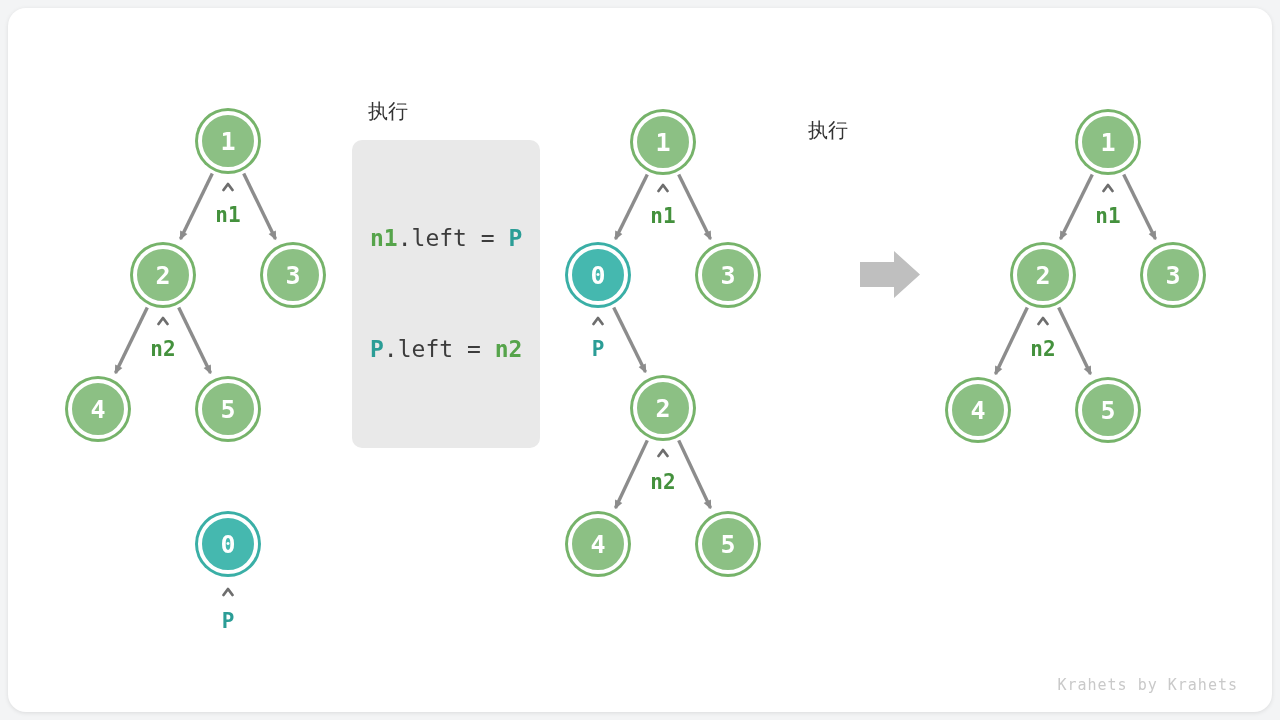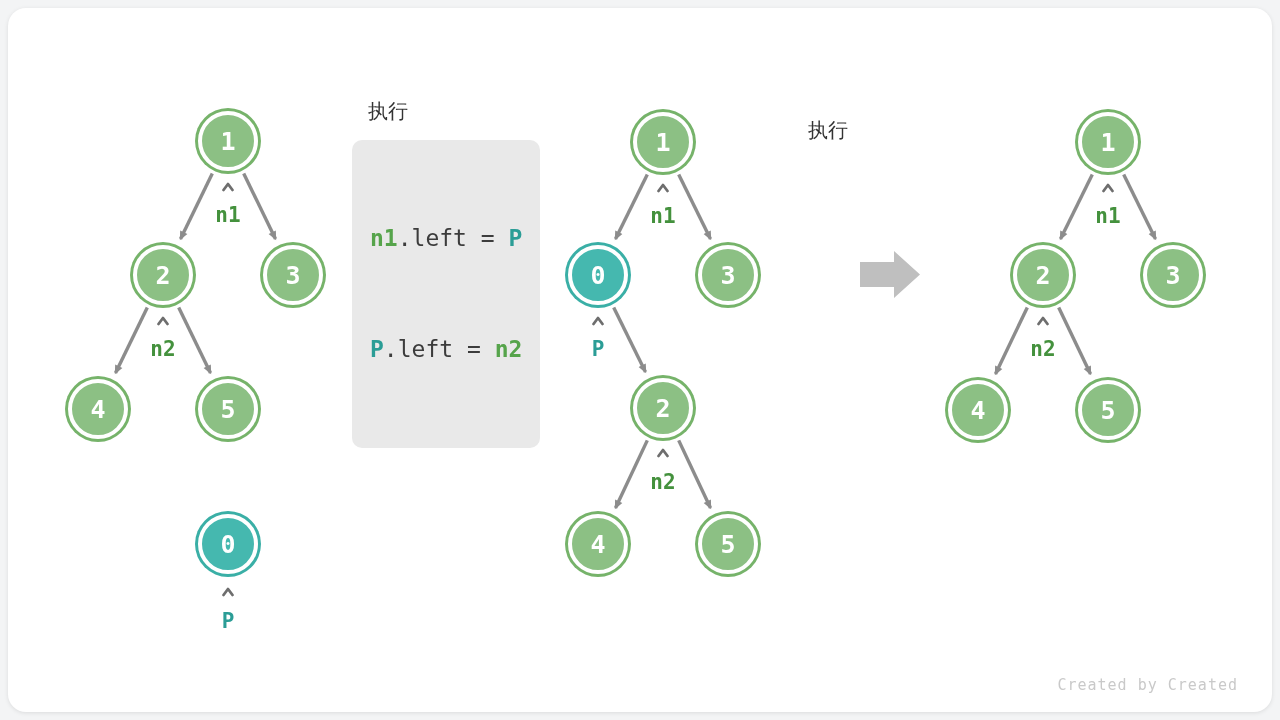--- a/index.html
+++ b/index.html
@@ -180,14 +180,14 @@
 
   <span class="caret" style="left:1108px;top:188px"><svg width="15" height="11" viewBox="0 0 15 11">
         <path d="M3 8.5 L7.5 2.5 L12 8.5" fill="none" stroke="#6E6E6E" stroke-width="2.8" stroke-linecap="round" stroke-linejoin="round"></path>
       </svg></span>
   <div class="tree-label" style="left:1108px;top:216px">n1</div>
   <span class="caret" style="left:1043px;top:321px"><svg width="15" height="11" viewBox="0 0 15 11">
         <path d="M3 8.5 L7.5 2.5 L12 8.5" fill="none" stroke="#6E6E6E" stroke-width="2.8" stroke-linecap="round" stroke-linejoin="round"></path>
       </svg></span>
   <div class="tree-label" style="left:1043px;top:349px">n2</div>
 
-  <div class="watermark">Created by Created</div>
+  <div class="watermark">Krahets by Krahets</div>
 </div>
 
 </body></html>

